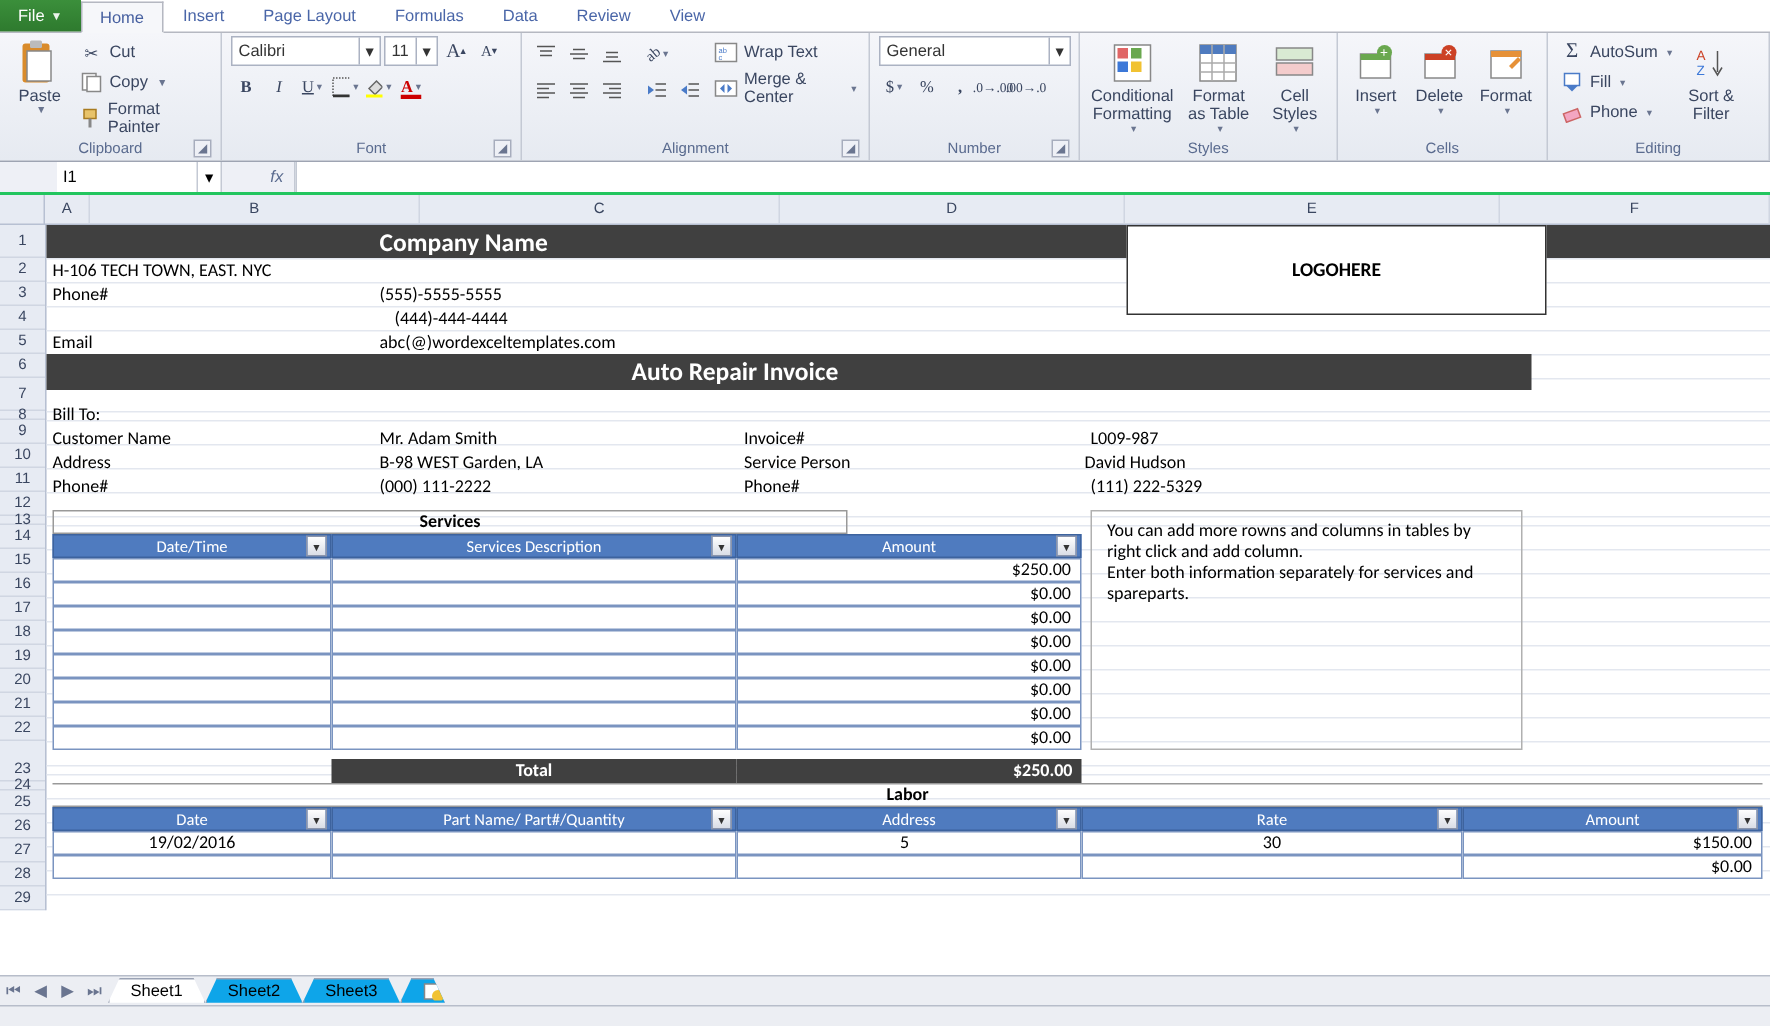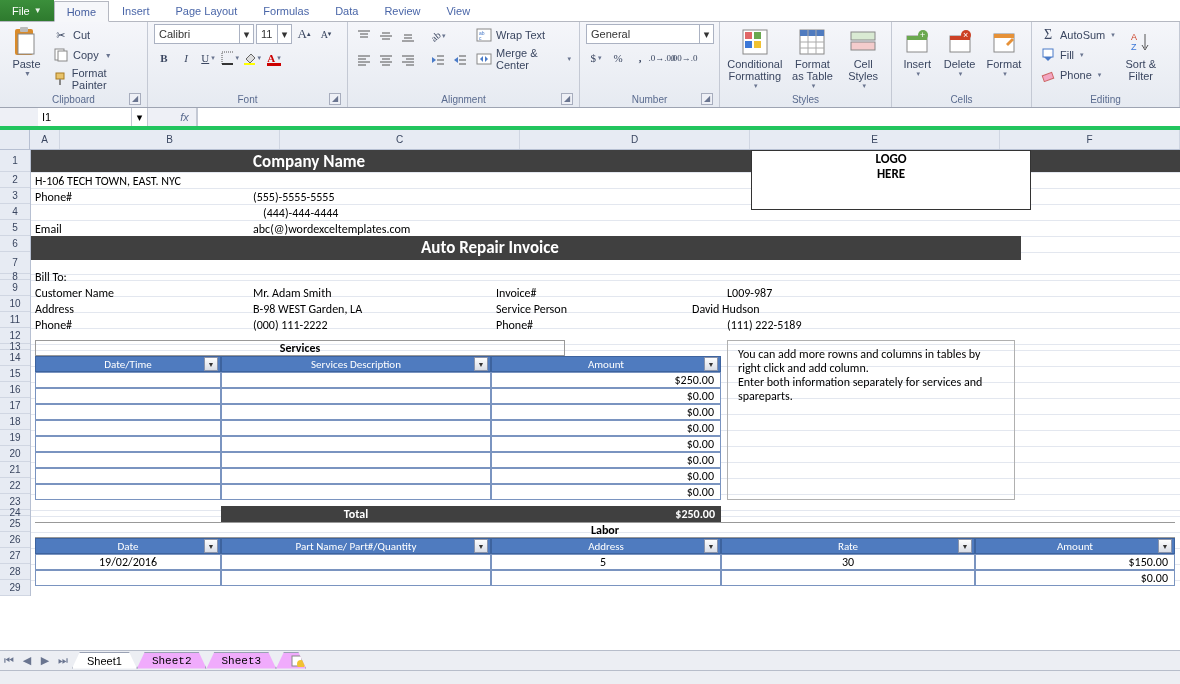--- a/index.html
+++ b/index.html
@@ -96,21 +96,21 @@
   .combo .cbar { position:absolute; right:0; top:0; bottom:0; width:14px; border-left:1px solid #abb2c2; display:flex;align-items:center;justify-content:center;}
   .btnrow { display:flex; gap:2px; }
   .sq {
     width:20px; height:20px; border:1px solid transparent;
     display:flex; align-items:center; justify-content:center;
     color:#3a4660; font-family: "Times New Roman", serif;
   }
   
   .fbar {
     display:flex; align-items:center; height:22px;
-    border-bottom:4px solid #22c55e; background:#eef0f6;
+    border-bottom:2px solid #22c55e; background:#eef0f6;
   }
   .namebox {
     width:110px; height:100%; border-right:1px solid #c4c9d4;
     display:flex; align-items:center; background:#fff; padding:0 4px;
     position:relative; margin-left:38px;
   }
   .namebox .cbar{ position:absolute; right:0; top:0; bottom:0; width:16px; border-left:1px solid #c4c9d4;display:flex;align-items:center;justify-content:center;}
   .fxbtn { width:24px; text-align:center; font-style:italic; color:#5a6b8f; border-right:1px solid #c4c9d4; height:100%; display:flex;align-items:center;justify-content:center; background:#eef0f6;}
   .formula-input { flex:1; background:#fff; height:100%; padding:0 6px; display:flex;align-items:center; }
   
@@ -123,21 +123,21 @@
   .rowline { position:absolute; left:0; right:0; border-bottom:1px solid #e3e7ef; }
   
   .sheet {
     position:relative;
     width:1150px;
   }
   .band-dark { background:#404040; color:#fff; }
   .logo-box {
     position:absolute; background:#fff; border:1px solid #333; text-align:center;
     font-weight:bold; font-family:Calibri,sans-serif; font-size:13px;
-    display:flex; flex-direction:column; align-items:center; 
+    display:flex; flex-direction:row; align-items:center; justify-content:center;
   }
   .txt { position:absolute; font-family:Calibri,sans-serif; font-size:12px; color:#000; }
   .hdr { font-weight:bold; color:#fff; font-size:17px; }
   .thdr {
     position:absolute; background:#4f7bbf; color:#fff; font-size:11px;
     border:1px solid #3d639e; display:flex; align-items:center; justify-content:center;
     font-family:Calibri,sans-serif;
   }
   .thdr .fbtn {
     position:absolute; right:2px; width:14px; height:14px;
@@ -155,21 +155,21 @@
     position:absolute; bottom:14px; left:0; right:0; height:20px;
     background:#eceef3; border-top:1px solid #b7bdca; display:flex; align-items:center;
     font-size:11px;
   }
   .nav-btn { width:18px; text-align:center; color:#6a7590; }
   .stab {
     padding:2px 14px; background:#fff; border:1px solid #9aa2b4;
     border-bottom:none; margin-top:-1px;
     clip-path: polygon(8px 0, calc(100% - 8px) 0, 100% 100%, 0 100%);
   }
-  .stab.inactive { background:#f0abfc;font-family:Liberation Mono, monospace; }
+  .stab.inactive { background:#0ea5e9; }
   .hscroll {
     position:absolute; bottom:0; left:0; right:0; height:14px;
     background:#eceef3; border-top:1px solid #b7bdca;
   }
   svg { display:block; }
 </style>
 </head>
 <body>
 
 <div class="top-row">
@@ -574,21 +574,21 @@
         <div class="rh" style="height: 6px;">13</div>
         <div class="rh" style="height: 16px;">14</div>
         <div class="rh" style="height: 16px;">15</div>
         <div class="rh" style="height: 16px;">16</div>
         <div class="rh" style="height: 16px;">17</div>
         <div class="rh" style="height: 16px;">18</div>
         <div class="rh" style="height: 16px;">19</div>
         <div class="rh" style="height: 16px;">20</div>
         <div class="rh" style="height: 16px;">21</div>
         <div class="rh" style="height: 16px;">22</div>
-        <div class="rh" style="height: 16px;">23</div>
+        <div class="rh" style="height: 16px; margin-top: 11px;">23</div>
         <div class="rh" style="height: 6px;">24</div>
         <div class="rh" style="height: 16px;">25</div>
         <div class="rh" style="height: 16px;">26</div>
         <div class="rh" style="height: 16px;">27</div>
         <div class="rh" style="height: 16px;">28</div>
         <div class="rh" style="height: 16px;">29</div>
       </div>
     <div class="sheet" id="sheet" style="height: 446px;">
 
       <div id="gridlines">
@@ -642,25 +642,25 @@
       <div class="txt" style="left:390px;top:87px;color:#fff;font-size:17px;font-weight:bold">Auto Repair Invoice</div>
 
       <div class="txt" style="left:4px;top:120px">Bill To:</div>
       <div class="txt" style="left:4px;top:136px">Customer Name</div>
       <div class="txt" style="left:222px;top:136px">Mr. Adam Smith</div>
       <div class="txt" style="left:465px;top:136px">Invoice#</div>
       <div class="txt" style="left:696px;top:136px">L009-987</div>
       <div class="txt" style="left:4px;top:152px">Address</div>
       <div class="txt" style="left:222px;top:152px">B-98 WEST Garden, LA</div>
       <div class="txt" style="left:465px;top:152px">Service Person</div>
-      <div class="txt" style="left:661px;top:152px">David Hudson</div>
+      <div class="txt" style="left:692px;top:152px">David Hudson</div>
       <div class="txt" style="left:4px;top:168px">Phone#</div>
       <div class="txt" style="left:222px;top:168px">(000) 111-2222</div>
       <div class="txt" style="left:465px;top:168px">Phone#</div>
-      <div class="txt" style="left:696px;top:168px">(111) 222-5189</div>
+      <div class="txt" style="left:696px;top:168px">(111) 222-5329</div>
 
       <div style="position:absolute;left:4px;top:190px;width:530px;height:16px;border:1px solid #999;text-align:center;font-weight:bold;font-family:Calibri;font-size:12px">Services</div>
 
       <div class="thdr" style="left:4px;top:206px;width:186px;height:16px">
         <span>Date/Time</span>
         <span class="fbtn">▼</span>
       </div>
       <div class="thdr" style="left:190px;top:206px;width:270px;height:16px">
         <span>Services Description</span>
         <span class="fbtn">▼</span>

